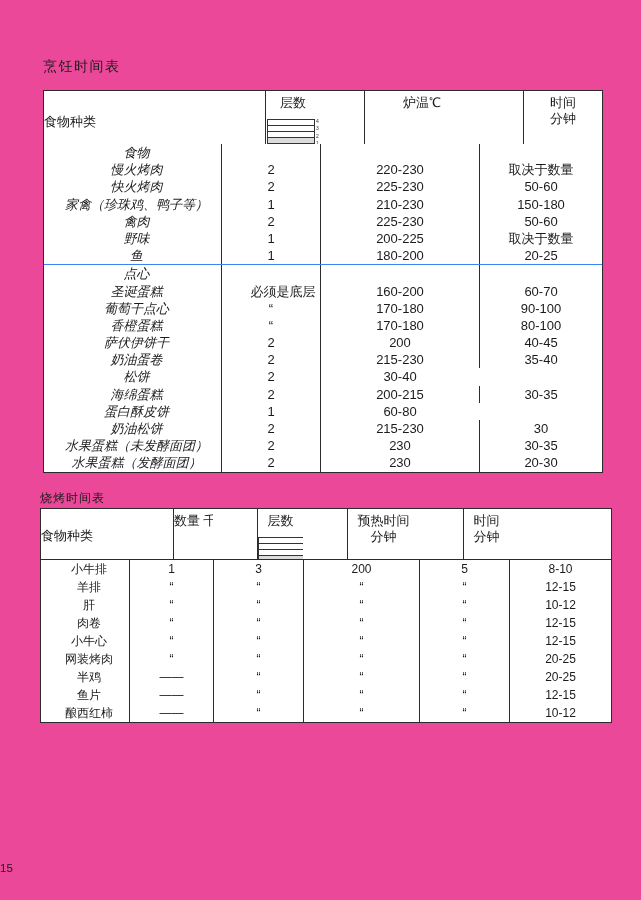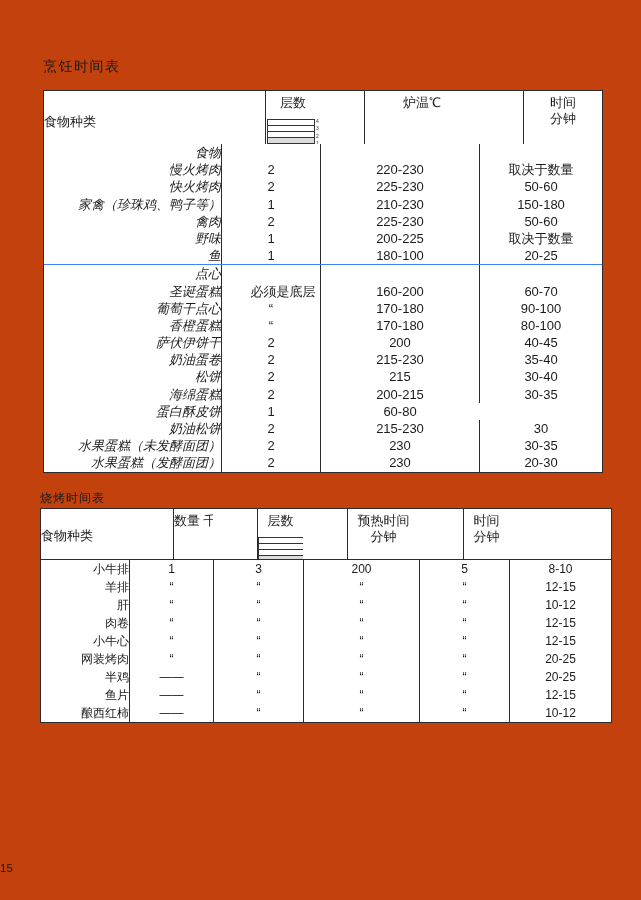--- a/index.html
+++ b/index.html
@@ -1,33 +1,33 @@
 <!DOCTYPE html>
 <html><head>
 <meta charset="utf-8">
 <style>
   html,body{margin:0;padding:0;}
   .page{
     position:relative;
     width:641px;height:900px;
-    background:#c2410c;
+    background:#ec4899;
     font-family:"Liberation Serif", serif;
     color:#1b1b1b;
     overflow:hidden;
   }
   .title{position:absolute;font-size:14px;letter-spacing:1.5px;}
   .title1{left:43px;top:58px;}
   .title2{left:40px;top:490px;font-size:12px;letter-spacing:1px;}
 
   
   .tbl{position:absolute;border:1px solid #2b2b2b;background:#fff;}
   .row{display:grid;}
   .cell{overflow:hidden;white-space:nowrap;}
   .v{border-left:1px solid #2b2b2b;}
-  .name{padding-left:8px;text-align:right;}
+  .name{padding-left:8px;text-align:center;}
   .it{font-style:italic;}
   .num{font-family:"Liberation Sans", sans-serif;text-align:center;}
   .ctr{text-align:center;margin-left:44px;}
 
   
   .t1{left:43px;top:90px;width:558px;}
   .t1 .row{grid-template-columns:177px 99px 159px 1fr;}
   .t1-head{height:53px;}
   .t1-head .cell{height:53px;}
   .t1 .hfood{padding-top:22px;font-size:13px;}
@@ -123,21 +123,21 @@
       </div>
       <div class="row">
         <div class="cell name it">野味</div>
         <div class="cell v num">1</div>
         <div class="cell v num">200-225</div>
         <div class="cell v num">取决于数量</div>
       </div>
       <div class="row">
         <div class="cell name it">鱼</div>
         <div class="cell v num">1</div>
-        <div class="cell v num">180-100</div>
+        <div class="cell v num">180-200</div>
         <div class="cell v num">20-25</div>
       </div>
     </div>
 
     <div class="body sec2">
       <div class="row">
         <div class="cell name it">点心</div>
         <div class="cell v"></div>
           <div class="cell v"></div>
           <div class="cell v"></div>
@@ -168,21 +168,20 @@
       </div>
       <div class="row">
         <div class="cell name it">奶油蛋卷</div>
         <div class="cell v num">2</div>
         <div class="cell v num">215-230</div>
         <div class="cell v num">35-40</div>
       </div>
       <div class="row">
         <div class="cell name it">松饼</div>
         <div class="cell v num">2</div>
-        <div class="cell v num">215</div>
         <div class="cell v num">30-40</div>
       </div>
       <div class="row">
         <div class="cell name it">海绵蛋糕</div>
         <div class="cell v num">2</div>
         <div class="cell v num">200-215</div>
         <div class="cell v num">30-35</div>
       </div>
       <div class="row">
         <div class="cell name it">蛋白酥皮饼</div>

